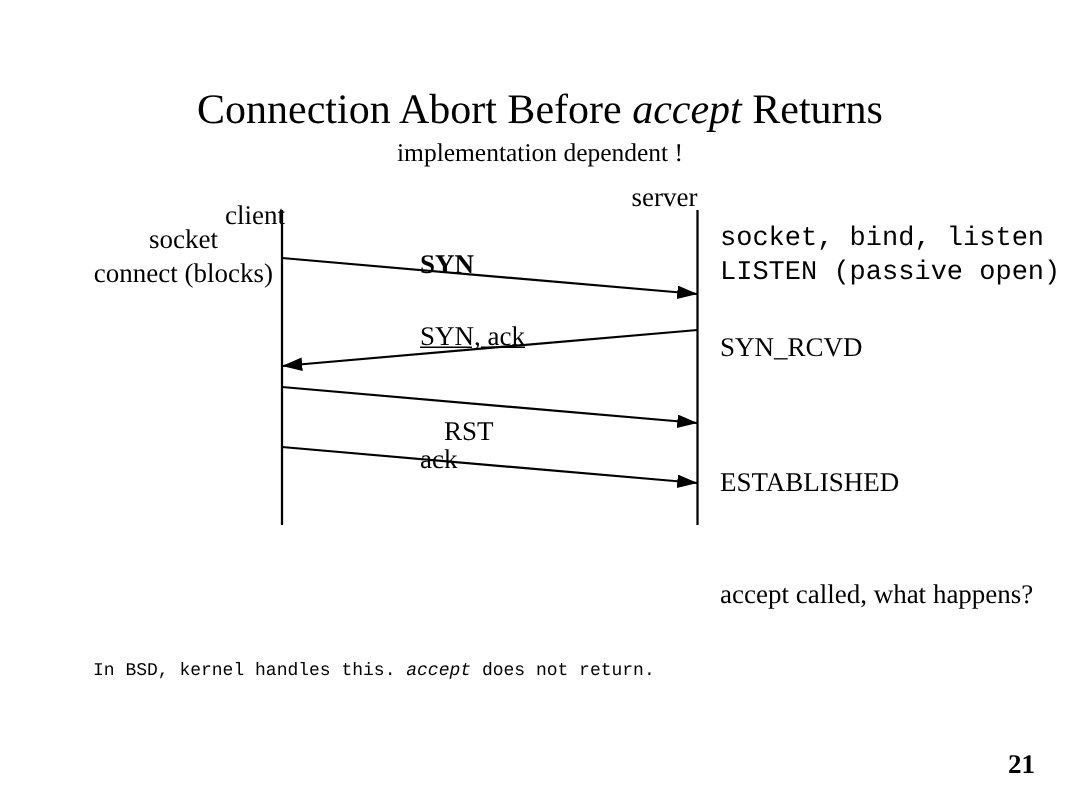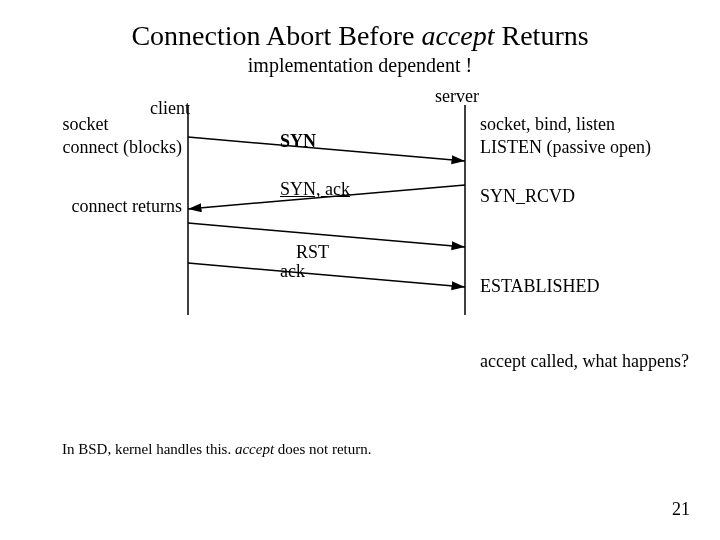--- a/index.html
+++ b/index.html
@@ -8,51 +8,54 @@
     height: 540px;
     background: #fff;
     font-family: "Times New Roman", Times, serif;
     color: #000;
     position: relative;
   }
   .title {
     text-align: center;
     font-size: 28px;
     padding-top: 20px;
+    margin-top: 38px;
   }
   .title .it { font-style: italic; }
   .subtitle {
     text-align: center;
-    font-size: 20px;
+    font-size: 17px;
     margin-top: 2px;
   }
   .diagram {
     position: relative;
     margin: 8px 0 0 0;
     height: 280px;
   }
   .lbl {
     position: absolute;
     font-size: 18px;
     line-height: 1.25;
     white-space: pre;
   }
-  .ra { text-align: left; }
+  .ra { text-align: center; }
   .pagenum {
     position: absolute;
     right: 30px;
     bottom: 20px;
     font-size: 18px;
+    font-weight: bold;
   }
   .footer {
     position: absolute;
     left: 62px;
     top: 440px;
-    font-size: 15px;
+    font-size: 12px;
     line-height: 1.3;
+    font-family: Liberation Mono, monospace;
   }
   .footer .it { font-style: italic; }
   svg { position: absolute; left: 0; top: 0; }
 </style>
 </head>
 <body>
 
 <div class="title">
   <span>Connection Abort Before </span><span class="it">accept</span><span> Returns</span>
 </div>
@@ -72,27 +75,26 @@
     <line x1="188" y1="52" x2="465" y2="76" stroke="#000" stroke-width="1.5" marker-end="url(#ah)"></line>
 
     <line x1="465" y1="100" x2="188" y2="124" stroke="#000" stroke-width="1.5" marker-end="url(#ah)"></line>
 
     <line x1="188" y1="138" x2="465" y2="162" stroke="#000" stroke-width="1.5" marker-end="url(#ah)"></line>
 
     <line x1="188" y1="178" x2="465" y2="202" stroke="#000" stroke-width="1.5" marker-end="url(#ah)"></line>
   </svg>
 
   <div class="lbl" style="left:150px; top:12px;">client</div>
-  <div class="lbl" style="left:435px; top:0px;">server</div>
+  <div class="lbl" style="left:421px; top:0px;">server</div>
 
   <div class="lbl ra" style="right:538px; top:28px;">socket
 connect (blocks)</div>
-  <div class="lbl ra" style="right:538px; top:110px;">connect returns</div>
 
-  <div class="lbl" style="left:480px; top:28px;">socket, bind, listen
+  <div class="lbl" style="left:480px; top:28px;font-family:Liberation Mono, monospace;">socket, bind, listen
 LISTEN (passive open)</div>
   <div class="lbl" style="left:480px; top:190px;">ESTABLISHED</div>
   <div class="lbl" style="left:480px; top:100px;">SYN_RCVD</div>
   <div class="lbl" style="left:480px; top:245px;margin-top:20px;">accept called, what happens?</div>
 
   <div class="lbl" style="left:280px; top:45px;font-weight:bold;">SYN</div>
   <div class="lbl" style="left:280px; top:93px;text-decoration:underline;">SYN, ack</div>
   <div class="lbl" style="left:280px; top:130px;margin-top:45px;">ack</div>
   <div class="lbl" style="left:296px; top:156px;">RST</div>
 </div>

